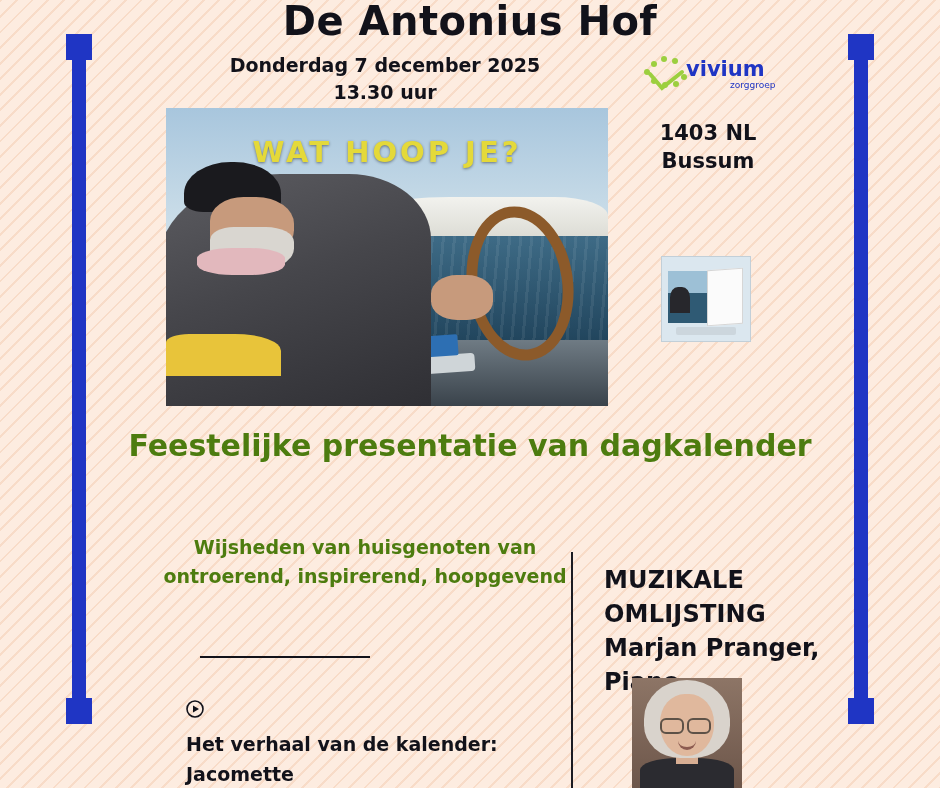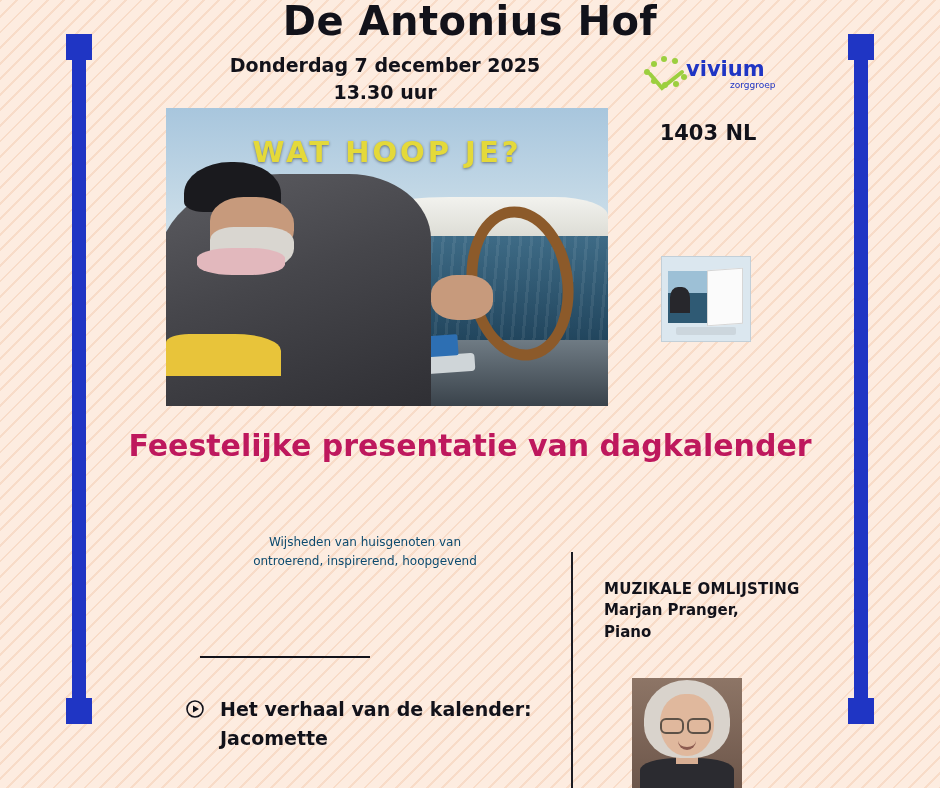--- a/index.html
+++ b/index.html
@@ -237,36 +237,36 @@
     border-radius: 2px;
   }
 
   
   .headline {
     position: absolute;
     left: 120px;
     top: 425px;
     width: 700px;
     text-align: center;
-    color: #be185d;
+    color: #4d7c0f;
     font-weight: bold;
     font-size: 30px;
     line-height: 1.42;
     font-family: "DejaVu Sans", sans-serif;
   }
 
   .wisdom {
     position: absolute;
     left: 150px;
     top: 533px;
     width: 430px;
     text-align: center;
-    color: #0c4a6e;
-    font-weight: normal;
-    font-size: 12px;
+    color: #4d7c0f;
+    font-weight: bold;
+    font-size: 19px;
     line-height: 1.55;
     font-family: "DejaVu Sans", sans-serif;
   }
 
   .divider {
     position: absolute;
     left: 200px;
     top: 656px;
     width: 170px;
     height: 2px;
@@ -286,34 +286,33 @@
     position: absolute;
     left: 186px;
     top: 695px;
     width: 380px;
     color: #12121a;
     font-weight: bold;
     font-size: 19px;
     line-height: 1.55;
     font-family: "DejaVu Sans", sans-serif;
   }
-  .story-row { display: flex; align-items: flex-start; gap: 16px; }
+  .story-row { display: flex; align-items: flex-start; gap: 4px; flex-direction: column; }
   .play-icon { flex: 0 0 auto; margin-top: 2px; }
 
   .music {
     position: absolute;
     left: 604px;
     top: 563px;
     width: 240px;
     color: #12121a;
     font-weight: bold;
-    font-size: 15px;
+    font-size: 24px;
     line-height: 1.42;
     font-family: "DejaVu Sans", sans-serif;
-    margin-top: 16px;
   }
   .music .head { letter-spacing: 0.2px; }
 
   
   .portrait {
     position: absolute;
     left: 632px;
     top: 678px;
     width: 110px;
     height: 110px;
@@ -388,20 +387,21 @@
         <circle cx="37" cy="11" r="3"></circle>
         <path d="M12 24 L24 38 L44 22" stroke="#9ccf3f" stroke-width="4" fill="none" stroke-linecap="round"></path>
       </g>
       <text x="48" y="26" font-family="DejaVu Sans, sans-serif" font-size="21" font-weight="bold" fill="#1f35c4">vivium</text>
       <text x="92" y="38" font-family="DejaVu Sans, sans-serif" font-size="9" fill="#1f35c4">zorggroep</text>
     </svg>
   </div>
 
   <div class="address">
     <div>1403 NL</div>
+    <div>Bussum</div>
   </div>
 
   <div class="photo">
     <div class="sky"></div>
     <div class="cliffs"></div>
     <div class="sea"></div>
     <div class="boat-deck"></div>
     <div class="rail"></div>
     <div class="book"></div>
     <div class="wheel"></div>

